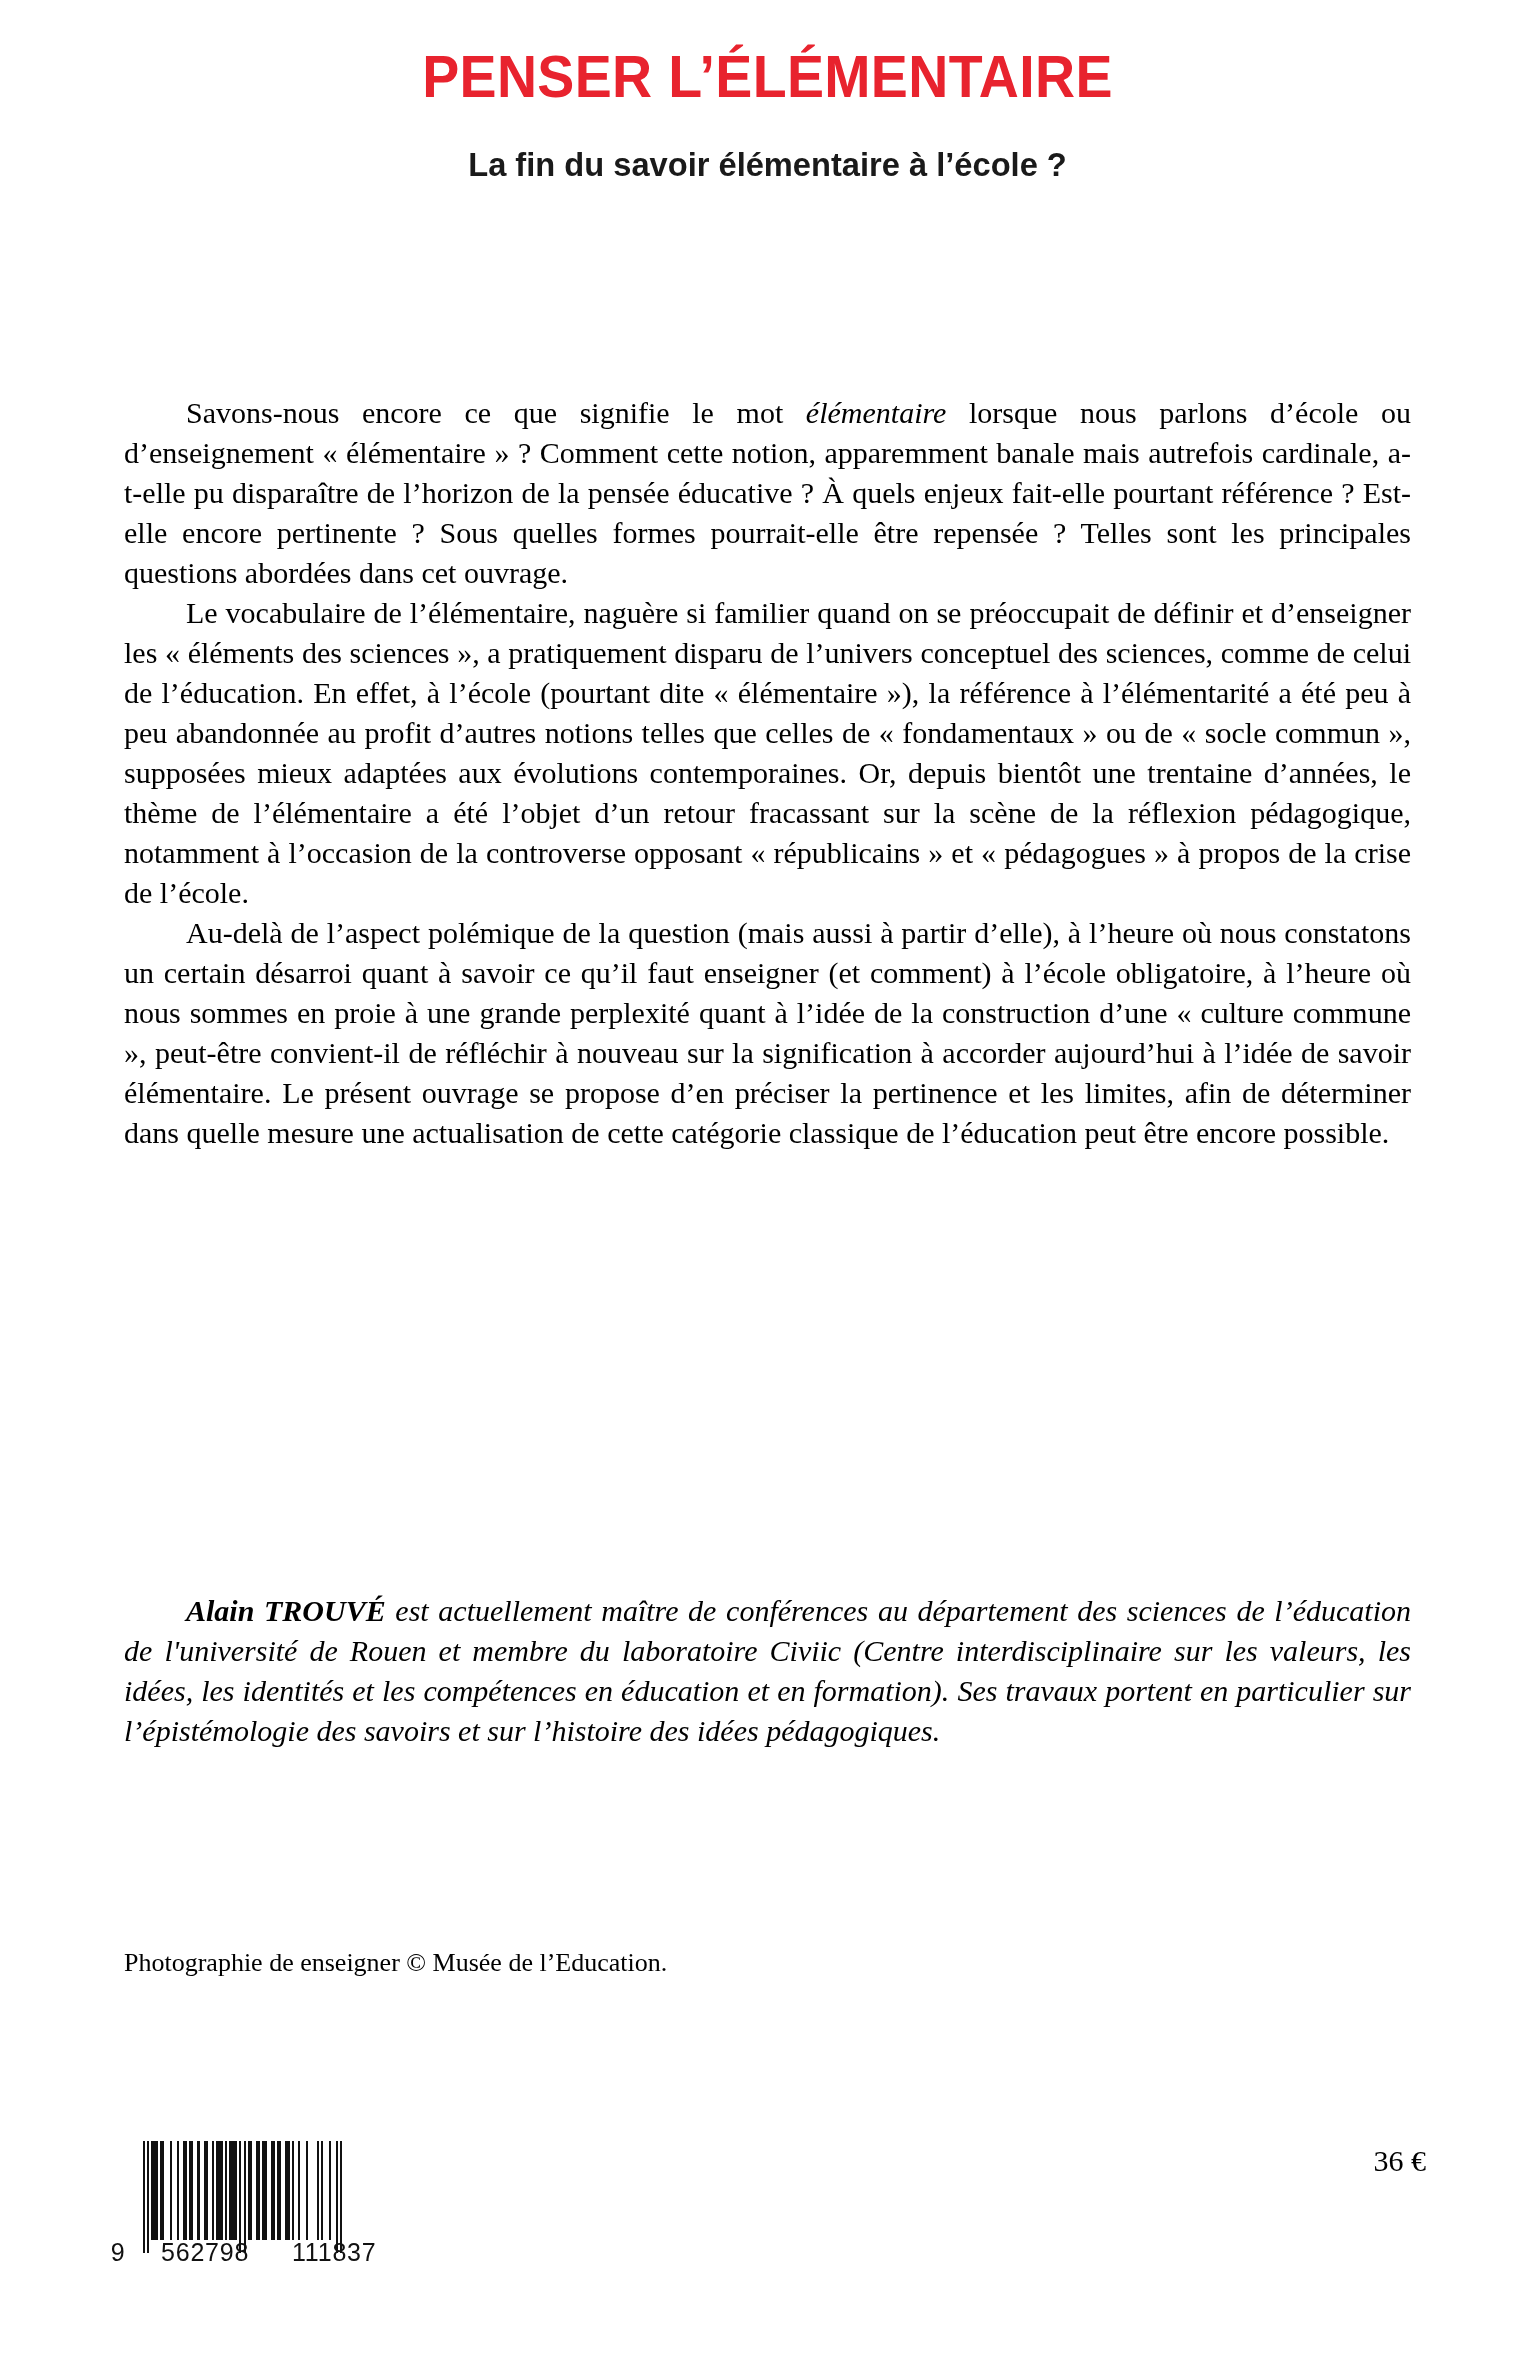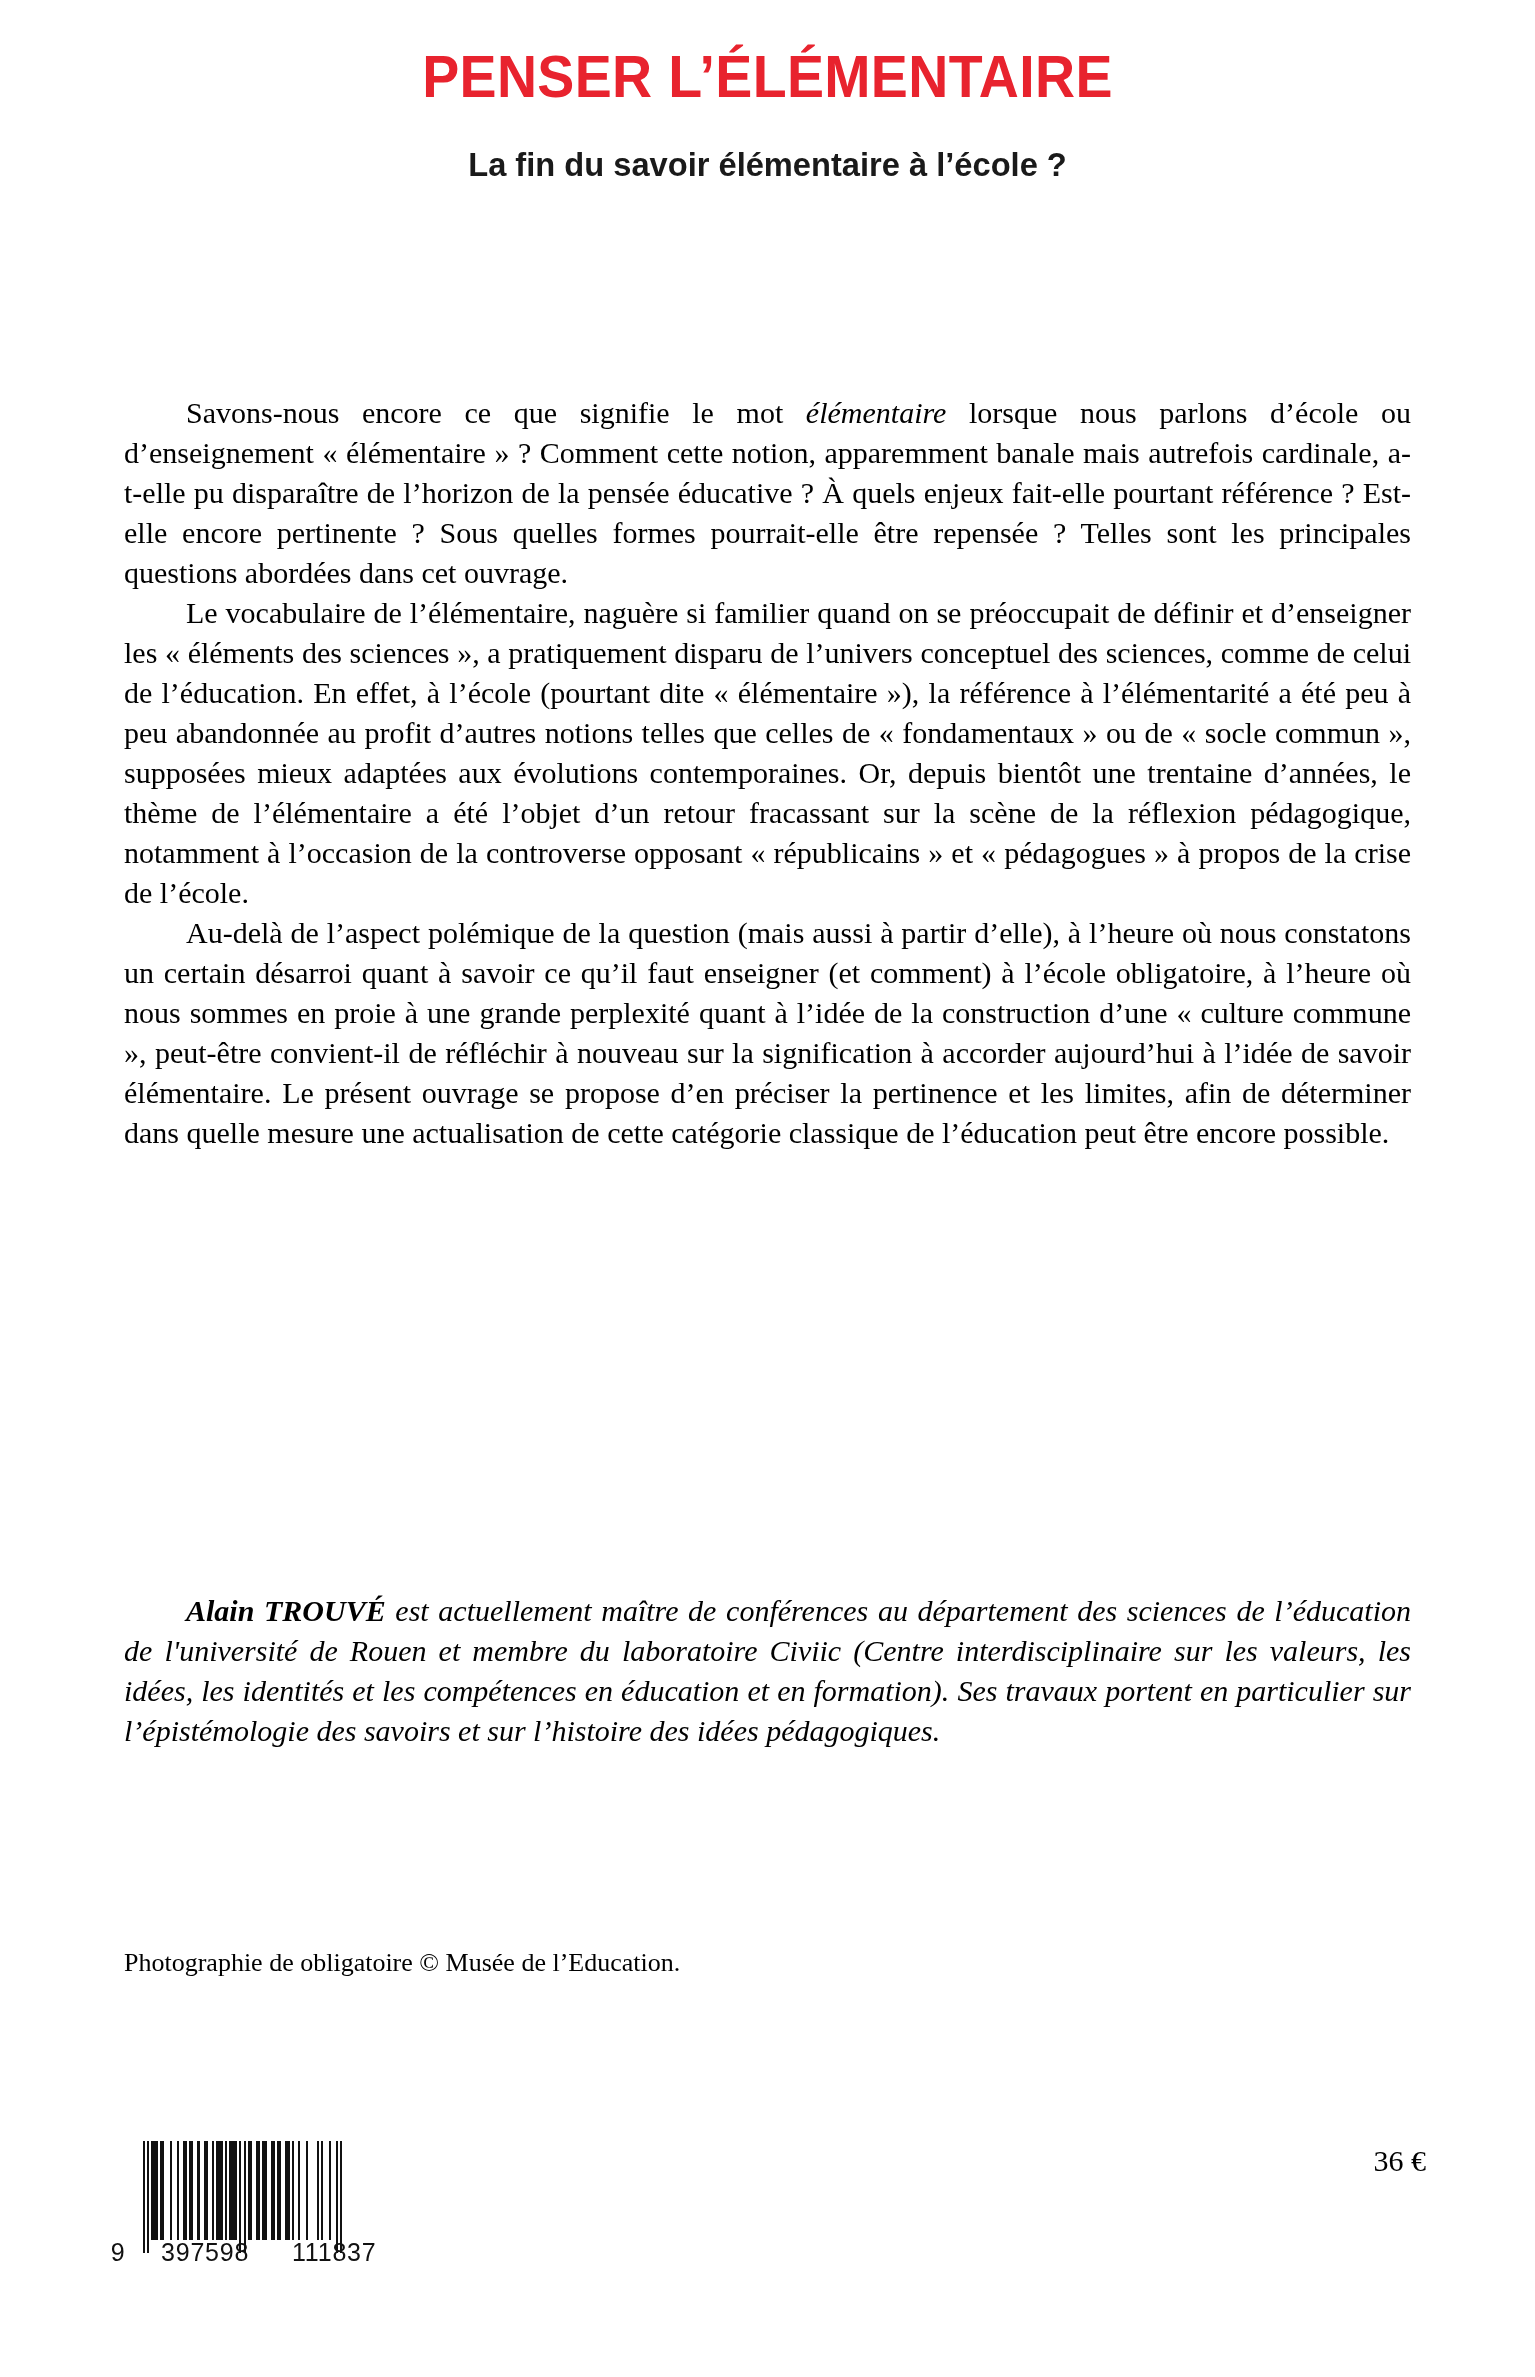--- a/index.html
+++ b/index.html
@@ -186,21 +186,21 @@
   </div>
 
   <div class="body-copy">
     <p><span>Savons-nous encore ce que signifie le mot </span><em>élémentaire</em><span class="tail"> lorsque nous parlons d’école ou d’enseignement « élémentaire » ? Comment cette notion, apparemment banale mais autrefois cardinale, a-t-elle pu disparaître de l’horizon de la pensée éducative ? À quels enjeux fait-elle pourtant référence ? Est-elle encore pertinente ? Sous quelles formes pourrait-elle être repensée ? Telles sont les principales questions abordées dans cet ouvrage.</span></p>
     <p>Le vocabulaire de l’élémentaire, naguère si familier quand on se préoccupait de définir et d’enseigner les « éléments des sciences », a pratiquement disparu de l’univers conceptuel des sciences, comme de celui de l’éducation. En effet, à l’école (pourtant dite « élémentaire »), la référence à l’élémentarité a été peu à peu abandonnée au profit d’autres notions telles que celles de « fondamentaux » ou de « socle commun », supposées mieux adaptées aux évolutions contemporaines. Or, depuis bientôt une trentaine d’années, le thème de l’élémentaire a été l’objet d’un retour fracassant sur la scène de la réflexion pédagogique, notamment à l’occasion de la controverse opposant « républicains » et « pédagogues » à propos de la crise de l’école.</p>
     <p>Au-delà de l’aspect polémique de la question (mais aussi à partir d’elle), à l’heure où nous constatons un certain désarroi quant à savoir ce qu’il faut enseigner (et comment) à l’école obligatoire, à l’heure où nous sommes en proie à une grande perplexité quant à l’idée de la construction d’une « culture commune », peut-être convient-il de réfléchir à nouveau sur la signification à accorder aujourd’hui à l’idée de savoir élémentaire. Le présent ouvrage se propose d’en préciser la pertinence et les limites, afin de déterminer dans quelle mesure une actualisation de cette catégorie classique de l’éducation peut être encore possible.</p>
   </div>
 
   <div class="author-bio"><span class="author-name">Alain TROUVÉ</span><span> est actuellement maître de conférences au département des sciences de l’éducation de l'université de Rouen et membre du laboratoire Civiic (Centre interdisciplinaire sur les valeurs, les idées, les identités et les compétences en éducation et en formation). Ses travaux portent en particulier sur l’épistémologie des savoirs et sur l’histoire des idées pédagogiques.</span></div>
 
-  <div class="photo-credit">Photographie de obligatoire © Musée de l’Education.</div>
+  <div class="photo-credit">Photographie de enseigner © Musée de l’Education.</div>
 
   <div class="footer">
 
     <div class="barcode-wrap">
       <div class="barcode">
         <div class="bc-bars" id="bc-bars">
             <i class="guard" style="width: 2.1px;"></i>
             <i class="sp guard" style="width: 2.1px;"></i>
             <i class="guard" style="width: 2.1px;"></i>
             <i class="sp" style="width: 2.1px;"></i>
@@ -291,21 +291,21 @@
             <i class="sp" style="width: 2.1px;"></i>
             <i style="width: 2.1px;"></i>
             <i class="sp" style="width: 2.1px;"></i>
             <i class="sp" style="width: 2.1px;"></i>
             <i class="guard" style="width: 2.1px;"></i>
             <i class="sp guard" style="width: 2.1px;"></i>
             <i class="guard" style="width: 2.1px;"></i>
           </div>
         <div class="bc-digits">
           <span class="bc-d0">9</span>
-          <span class="bc-d1">397598</span>
+          <span class="bc-d1">562798</span>
           <span class="bc-d2">111837</span>
         </div>
       </div>
     </div>
 
     <div class="isbn-block">
       <div class="price-line">36 €</div>
     </div>
 
   </div>

